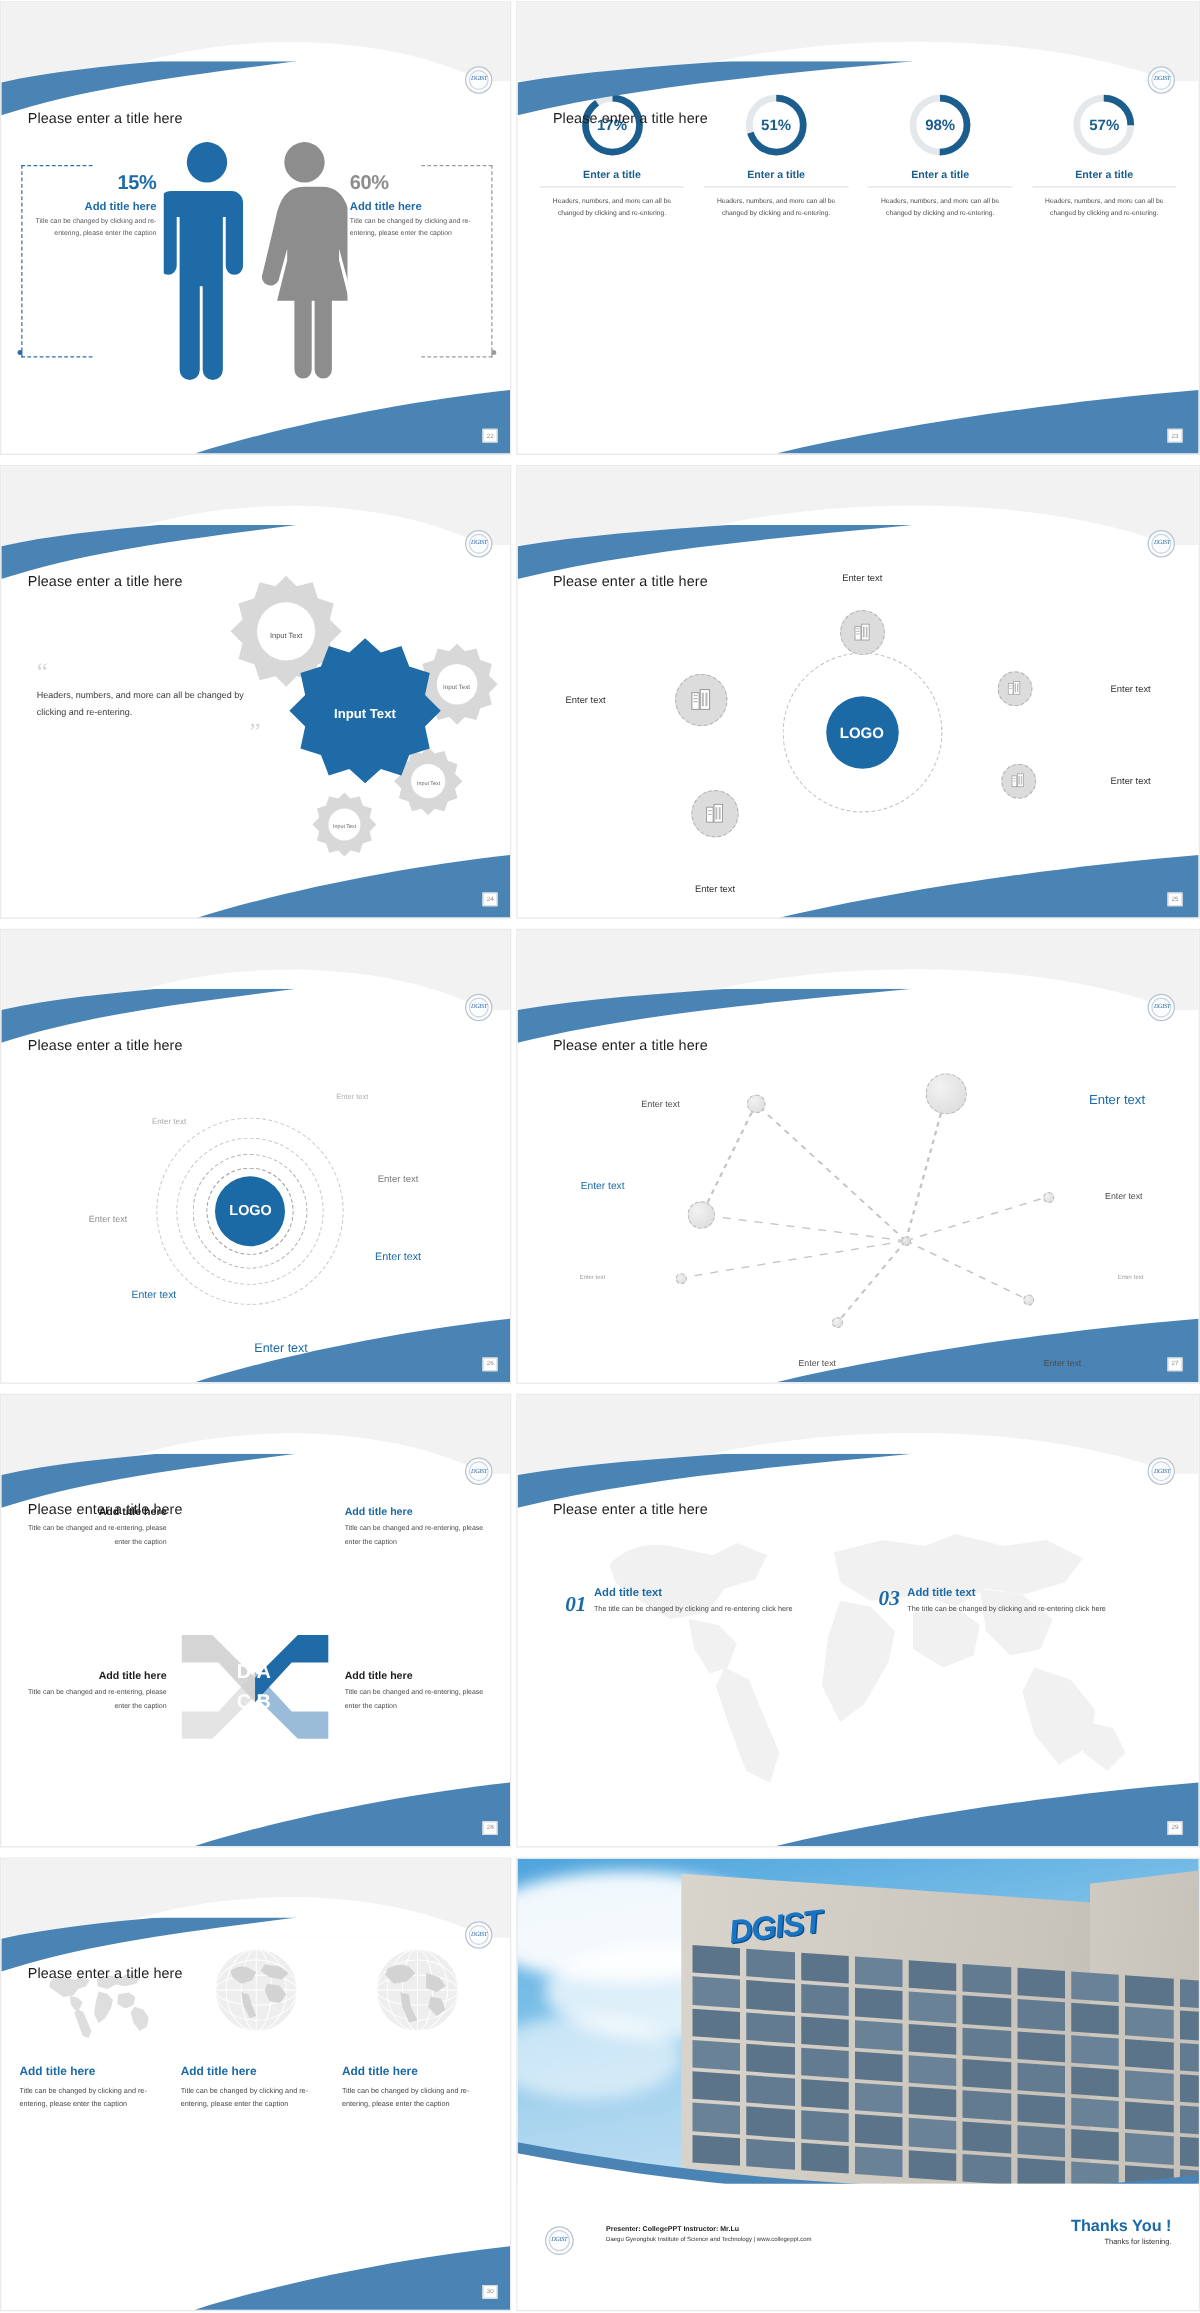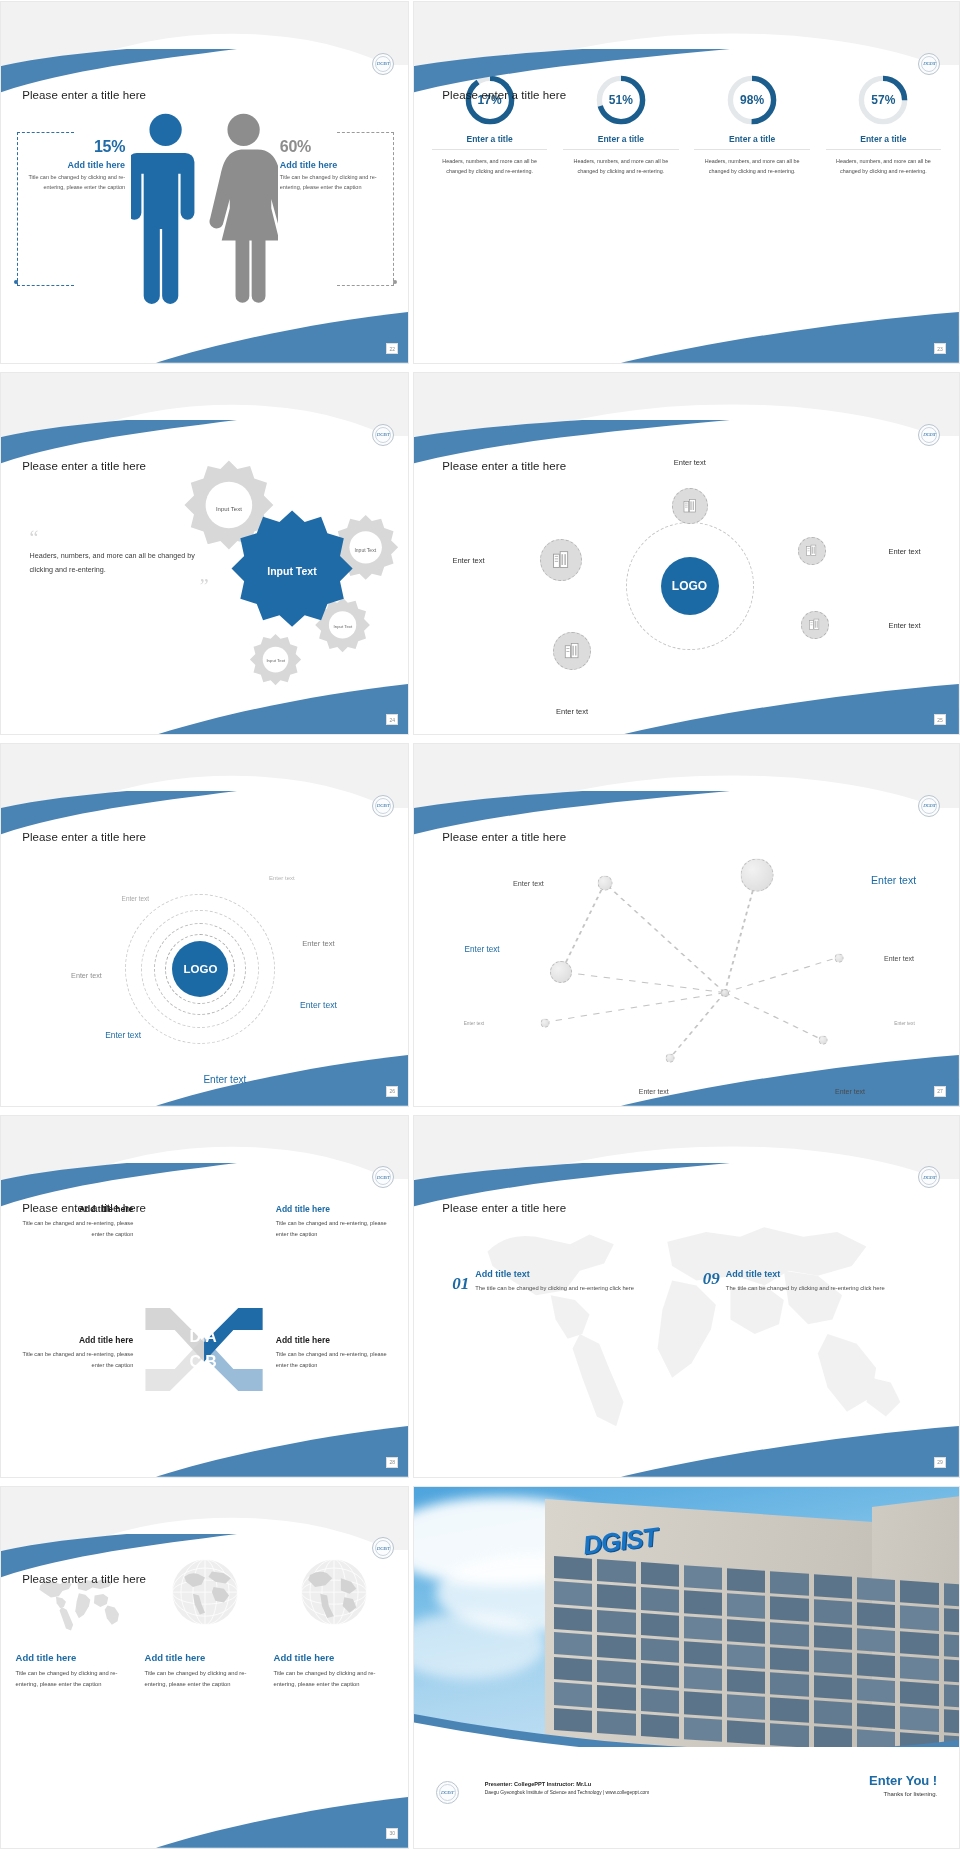--- a/index.html
+++ b/index.html
@@ -682,21 +682,21 @@
 
         <div style="position:absolute;left:7%;top:30%;width:42%;display:flex;gap:6px;align-items:flex-end;">
           <div class="num">01</div>
           <div>
             <div class="itm-h">Add title text</div>
             <div class="itm-p">The title can be changed by clicking and re-entering click here</div>
           </div>
         </div>
 
         <div style="position:absolute;left:53%;top:30%;width:42%;display:flex;gap:6px;align-items:flex-start;">
-          <div class="num">09</div>
+          <div class="num">03</div>
           <div>
             <div class="itm-h">Add title text</div>
             <div class="itm-p">The title can be changed by clicking and re-entering click here</div>
           </div>
         </div>
       </div>
     </div>
     <div class="bottom-curve">
       <svg viewBox="0 0 240 50" preserveAspectRatio="none">
           <path d="M240 6 C160 14, 70 30, 0 50 L240 50 Z" fill="#4a84b5"></path>
@@ -890,20 +890,20 @@
 
     <div class="foot">
       <div class="foot-seal">
           <span class="seal-txt">DGIST</span>
         </div>
       <div style="position:absolute;left:13%;top:34%;width:52%;">
         <div class="foot-line1">Presenter: CollegePPT   Instructor: Mr.Lu</div>
         <div class="foot-line2">Daegu Gyeongbuk Institute of Science and Technology  |  www.collegeppt.com</div>
       </div>
       <div style="position:absolute;right:4%;top:26%;width:36%;">
-        <div class="thanks">Enter You !</div>
+        <div class="thanks">Thanks You !</div>
         <div class="thanks-sub">Thanks for listening.</div>
       </div>
     </div>
     <div class="pagenum" style="border:none;"></div>
   </div>
 
 </div>
 
 </body></html>

